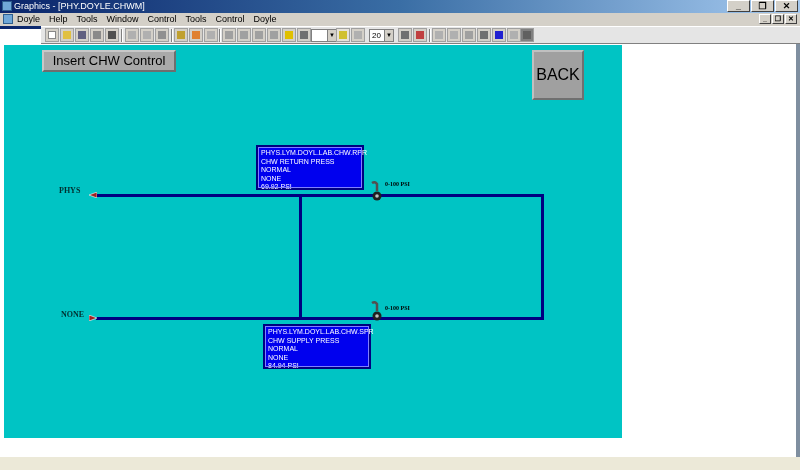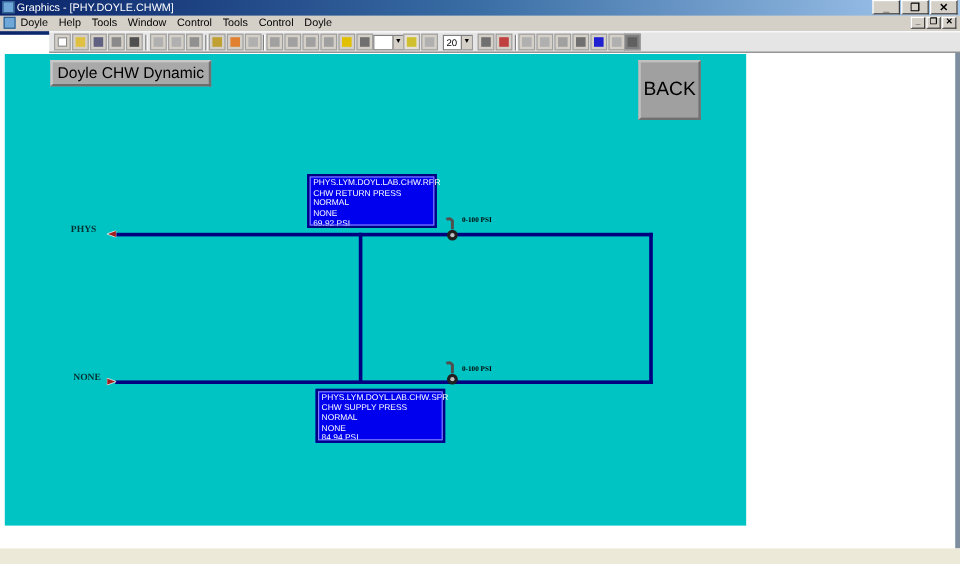--- a/index.html
+++ b/index.html
@@ -161,21 +161,21 @@
   <div class="tb" style="left:479px;background:#808080">
       <span class="tb-glyph" style="background:#606060"></span>
     </div>
 </div>
 
 <div class="canvas"></div>
 <div class="white-area"></div>
 <div class="right-edge"></div>
 <div class="bottom-strip"></div>
 
-<div class="title-btn">Doyle CHW Dynamic</div>
+<div class="title-btn">Insert CHW Control</div>
 <div class="back-btn">BACK</div>
 
 <div class="pipe" style="left:96px;top:194px;width:448px;height:3px"></div>
 <div class="pipe" style="left:96px;top:317px;width:448px;height:3px"></div>
 <div class="pipe" style="left:299px;top:194px;width:3px;height:126px"></div>
 <div class="pipe" style="left:541px;top:194px;width:3px;height:126px"></div>
 
 <svg class="arrow-marker" style="left:89px;top:192px" viewBox="0 0 8 6">
   <polygon points="0,3 8,0 8,6" fill="#a02020" stroke="#ffffff" stroke-width="0.6"></polygon>
 </svg>

